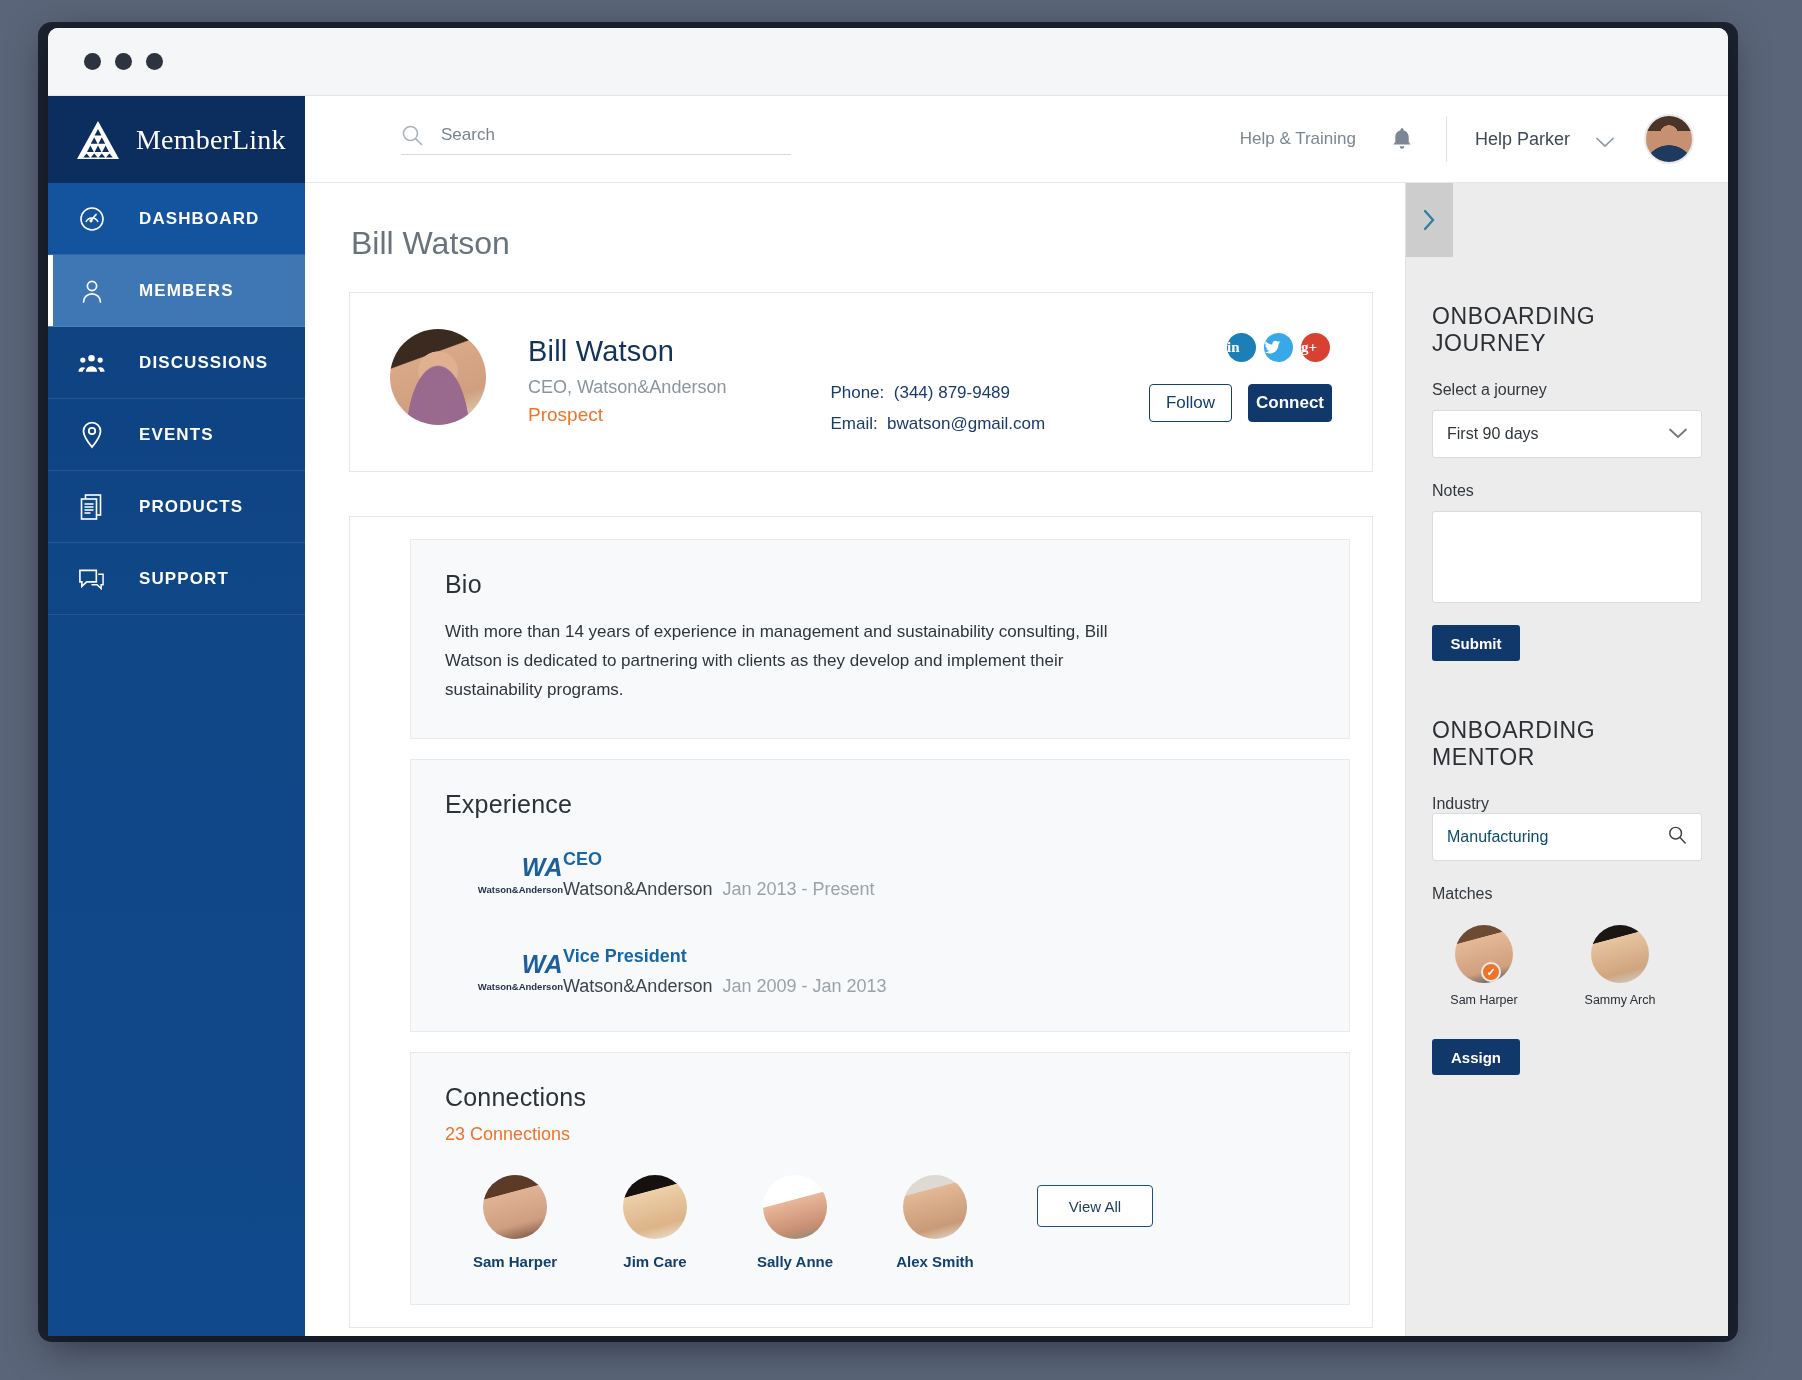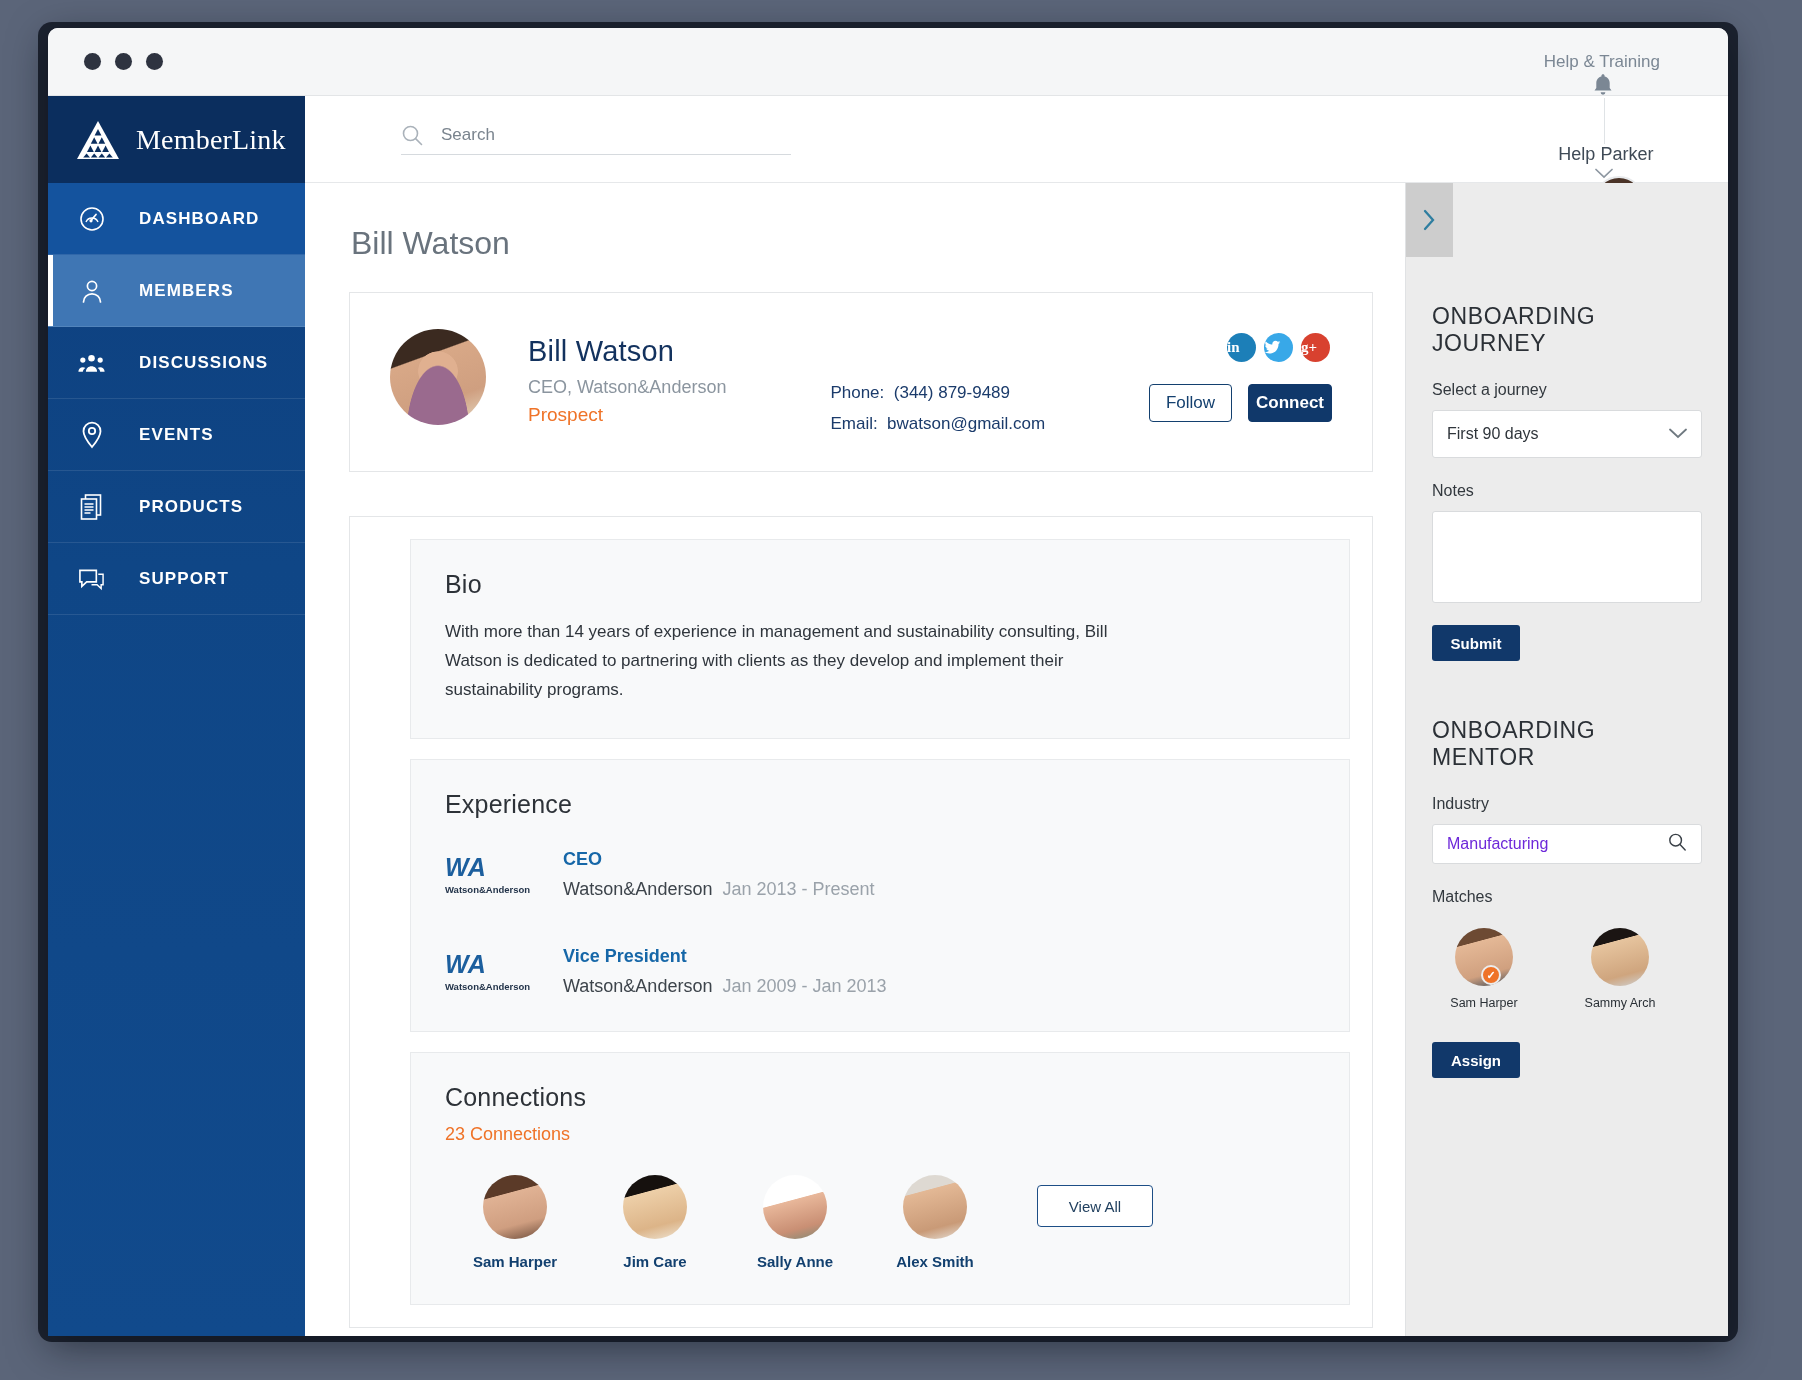--- a/index.html
+++ b/index.html
@@ -106,21 +106,21 @@
     border-bottom: 1px solid #d6dade;
     margin-left: 52px;
   }
   #searchwrap .sicon { width: 22px; height: 22px; flex: 0 0 22px; }
   #search-input {
     border: 0; outline: none; font-size: 17px; color: #5f6b76;
     font-family: "Liberation Sans", sans-serif;
     background: transparent; width: 100%;
   }
   #search-input::placeholder { color: #7a848e; }
-  #topright { margin-left: auto; display: flex; align-items: center; gap: 0; flex-direction: column; }
+  #topright { margin-left: auto; display: flex; align-items: center; gap: 0; }
   #help-link { color: #7b8794; font-size: 17px; cursor: pointer; margin-right: 34px; }
   #bell { width: 24px; height: 26px; cursor: pointer; margin-right: 32px; }
   #divider-v { width: 1px; height: 46px; background: #dfe3e6; margin-right: 28px; }
   #username { color: #3f4a56; font-size: 18px; margin-right: 26px; }
   #chev { width: 18px; height: 11px; margin-right: 30px; cursor: pointer; }
   #avatar-top {
     width: 50px; height: 50px; border-radius: 50%;
     background:
       radial-gradient(circle at 50% 118%, #1e3a5f 0 42%, rgba(0,0,0,0) 43%),
       radial-gradient(circle at 50% 40%, #c79171 0 25%, rgba(0,0,0,0) 26%),
@@ -170,21 +170,21 @@
   #connect-btn { width: 84px; height: 38px; border: 1px solid #10386a; background: #10386a; color: #ffffff; font-weight: bold; }
 
   
   #detail-card { margin-top: 44px; padding: 22px; background:#fff; border:1px solid #e4e6e8;}
   .panel { border: 1px solid #e8eaec; background: #f8f9fa; padding: 30px 34px 34px 34px; margin-left: 38px; }
   .panel + .panel { margin-top: 20px; }
   .panel h2 { font-size: 25px; color: #2d3238; font-weight: normal; letter-spacing: .2px; }
   #bio-text { font-size: 17px; color: #2f353c; line-height: 29px; margin-top: 18px; max-width: 700px; }
 
   .exp-row { display: flex; align-items: flex-start; margin-top: 30px; }
-  .exp-logo { width: 118px; flex: 0 0 118px; text-align: left; padding-top: 4px; }
+  .exp-logo { width: 118px; flex: 0 0 118px; text-align: right; padding-top: 4px; }
   .exp-logo .wa { font-size: 25px; font-weight: bold; color: #1c5f9e; letter-spacing: .5px; font-style: italic; }
   .exp-logo .sub { font-size: 9.5px; color: #23344a; font-weight: bold; margin-top: 2px; }
   .exp-body .role { font-size: 18px; color: #1667a8; font-weight: bold; }
   .exp-body .meta { font-size: 18px; color: #3d444b; margin-top: 9px; }
   .exp-body .meta .dates { color: #9aa2aa; margin-left: 10px; }
 
   #conn-count { color: #ef7328; font-size: 18px; margin-top: 12px; }
   #conn-list { display: flex; align-items: flex-start; margin-top: 30px; gap: 0; }
   .conn {
     width: 140px; text-align: center;
@@ -219,23 +219,23 @@
   .rp-select {
     height: 48px; background: #fff; border: 1px solid #d9dbdd; border-radius: 3px;
     margin-top: 11px; display: flex; align-items: center; padding: 0 14px;
     font-size: 16px; color: #2f353b; cursor: pointer;
   }
   .rp-select .cv { margin-left: auto; }
   #notes-box { height: 92px; background: #fff; border: 1px solid #d9dbdd; border-radius: 3px; margin-top: 11px; }
   #submit-btn { width: 88px; height: 36px; background: #11386a; color: #fff; font-size: 15px; font-weight: bold; margin-top: 22px; border-radius: 3px; }
   #rp-mentor-h { margin-top: 56px; }
   #industry-field {
-    height: 40px; background: #fff; border: 1px solid #d9dbdd; border-radius: 3px;
-    margin-top: 11px; display: flex; align-items: center; padding: 0 14px;
-    font-size: 16px; color: #6d28d9;
+    height: 48px; background: #fff; border: 1px solid #d9dbdd; border-radius: 3px;
+    display: flex; align-items: center; padding: 0 14px;
+    font-size: 16px; color: #0c4a6e;
   }
   #matches-row { display: flex; gap: 44px; margin-top: 22px; padding-left: 6px; }
   .match { width: 92px; text-align: center; position: relative; }
   .match .face { width: 58px; height: 58px; border-radius: 50%; margin: 0 auto; position: relative; overflow: visible; }
   .match .nm { font-size: 12.5px; color: #2a3036; margin-top: 10px; }
   .check {
     position: absolute; right: 12px; bottom: 1px; width: 20px; height: 20px; border-radius: 50%;
     background: #ef7328; border: 2px solid #ececec; display: flex; align-items: center; justify-content: center;
     color: #fff; font-size: 11px; font-weight: bold;
   }

